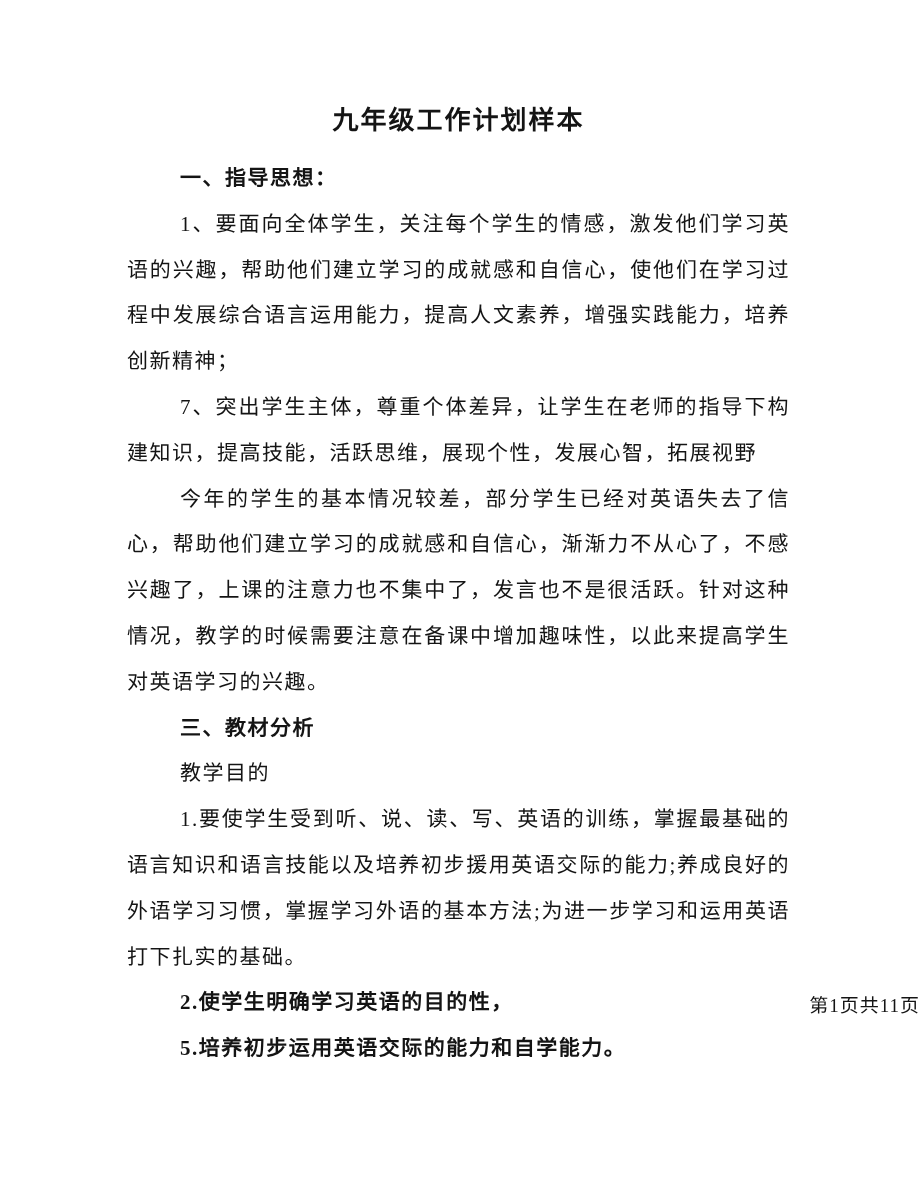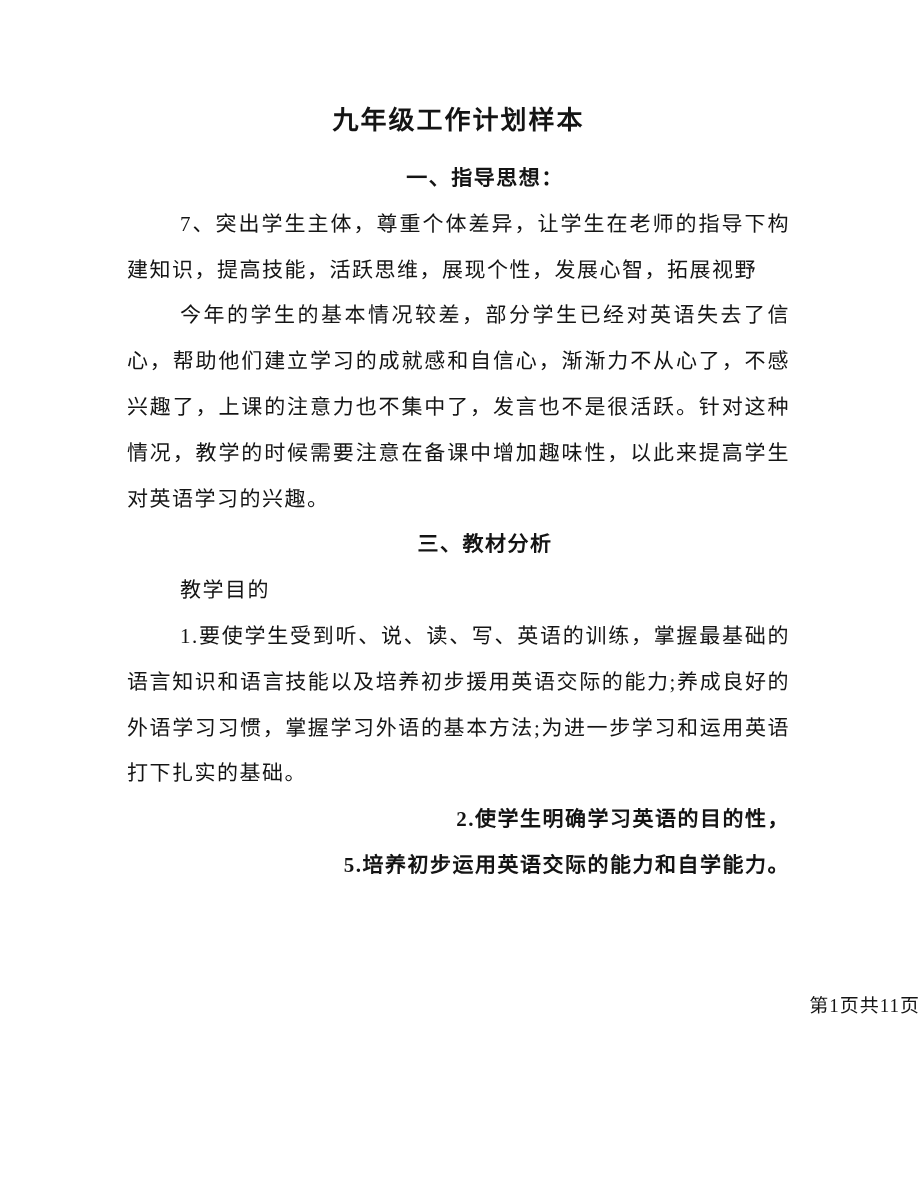--- a/index.html
+++ b/index.html
@@ -37,44 +37,45 @@
     letter-spacing: 1.5px;
     text-align: justify;
     text-justify: inter-character;
   }
   .doc-body p {
     margin: 0;
     text-indent: 53px;
   }
   .doc-body p.heading {
     font-weight: 700;
-    text-align: center;
+    text-align: left;
   }
   .doc-body p.bold_paragraph {
     font-weight: 700;
-    text-align: right;
+    text-align: left;
   }
   .footer {
     position: absolute;
     left: 0;
     right: 0;
     bottom: 44px;
     text-align: right;
     font-size: 19px;
     letter-spacing: 1px;
   }
 </style>
 </head>
 <body>
 
 <div class="page">
   <div class="content">
     <div class="doc-title">九年级工作计划样本</div>
     <div class="doc-body">
         <p class="heading">一、指导思想：</p>
+        <p class="paragraph">1、要面向全体学生，关注每个学生的情感，激发他们学习英语的兴趣，帮助他们建立学习的成就感和自信心，使他们在学习过程中发展综合语言运用能力，提高人文素养，增强实践能力，培养创新精神；</p>
         <p class="paragraph">7、突出学生主体，尊重个体差异，让学生在老师的指导下构建知识，提高技能，活跃思维，展现个性，发展心智，拓展视野</p>
         <p class="paragraph">今年的学生的基本情况较差，部分学生已经对英语失去了信心，帮助他们建立学习的成就感和自信心，渐渐力不从心了，不感兴趣了，上课的注意力也不集中了，发言也不是很活跃。针对这种情况，教学的时候需要注意在备课中增加趣味性，以此来提高学生对英语学习的兴趣。</p>
         <p class="heading">三、教材分析</p>
         <p class="paragraph">教学目的</p>
         <p class="paragraph">1.要使学生受到听、说、读、写、英语的训练，掌握最基础的语言知识和语言技能以及培养初步援用英语交际的能力;养成良好的外语学习习惯，掌握学习外语的基本方法;为进一步学习和运用英语打下扎实的基础。</p>
         <p class="bold_paragraph">2.使学生明确学习英语的目的性，</p>
         <p class="bold_paragraph">5.培养初步运用英语交际的能力和自学能力。</p>
       </div>
   </div>
   <div class="footer">第1页共11页</div>

